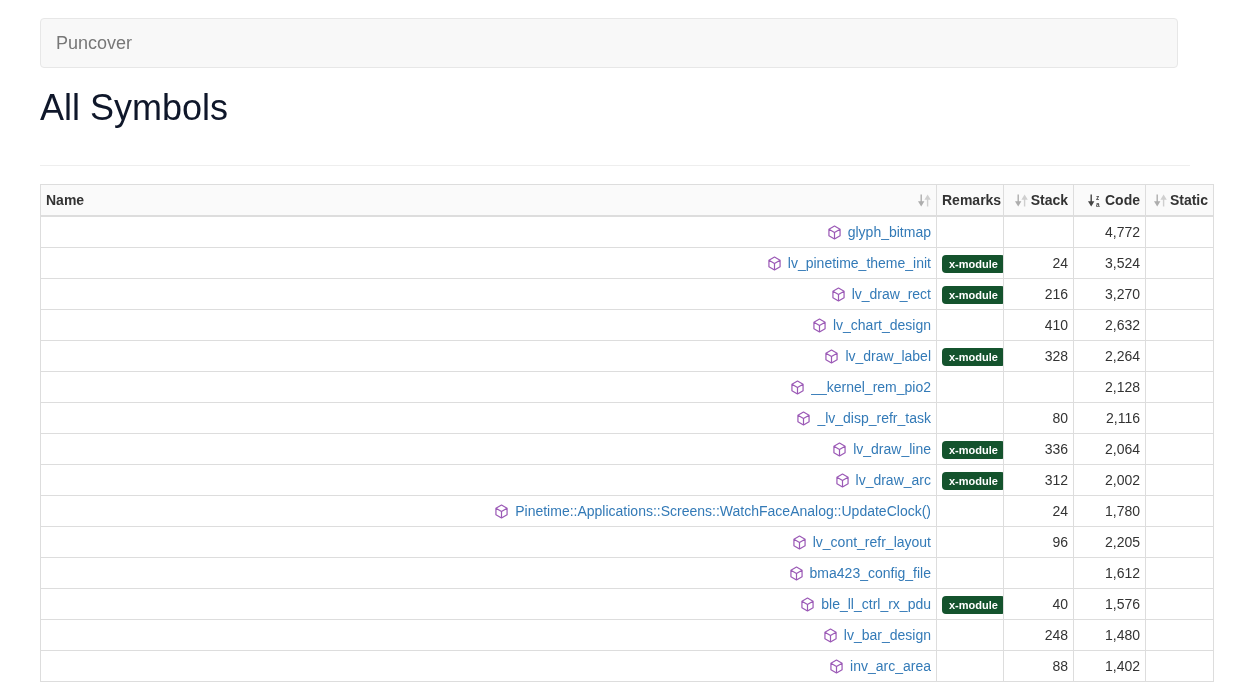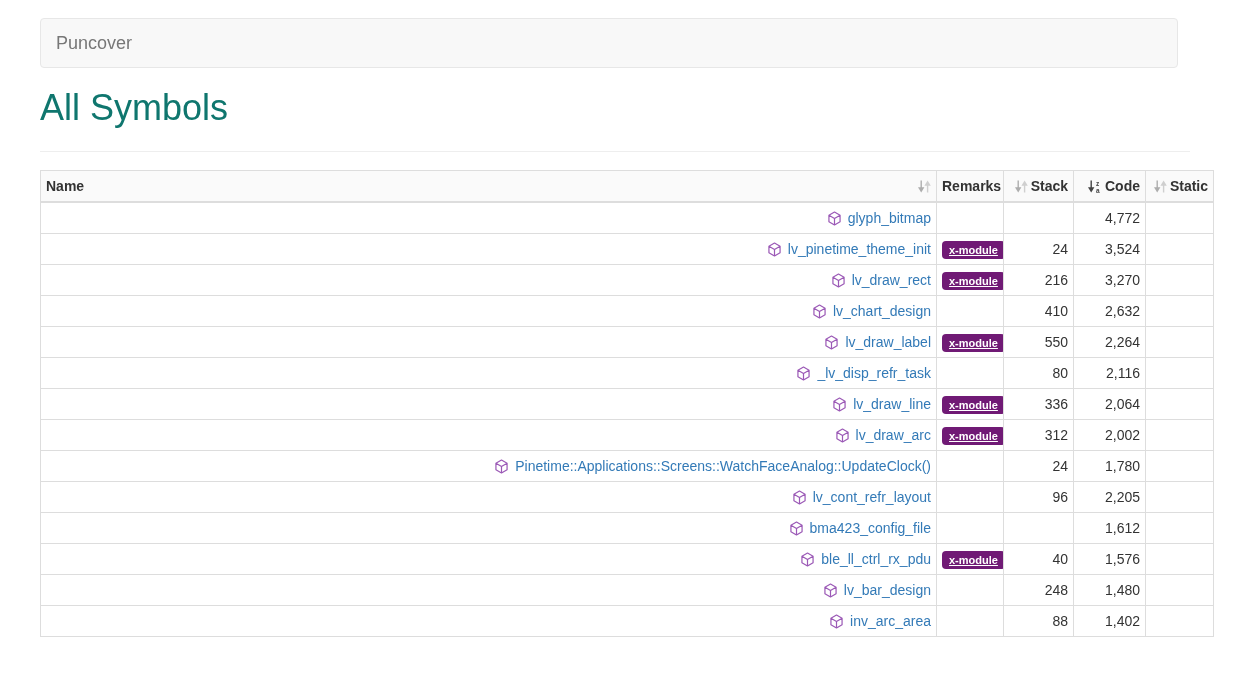--- a/index.html
+++ b/index.html
@@ -19,22 +19,22 @@
     display:flex; align-items:center;
   }
   .navbar-brand {
     color:#777; font-size:18px; line-height:20px;
     padding:9px 15px; text-decoration:none;
   }
 
   
   h1.page-title {
     margin:20px 0 0 0; width:1150px;
-    font-size:36px; font-weight:500; color:#0f766e; line-height:40px;
-    border-bottom:1px solid #eeeeee; padding-bottom:23px;
+    font-size:36px; font-weight:500; color:#0f172a; line-height:40px;
+    border-bottom:1px solid #eeeeee; padding-bottom:37px;
   }
 
   
   table.symbols {
     margin-top:18px; width:1173px;
     border-collapse:collapse; table-layout:fixed;
     font-size:14px;
   }
   table.symbols th, table.symbols td {
     border:1px solid #dddddd;
@@ -55,23 +55,23 @@
 
   td.name-cell { text-align:right; }
   td.name-cell .cube { margin-right:7px; vertical-align:-3px; }
   td.remarks-cell { text-align:center; }
   td.num-cell { text-align:right; }
 
   a.symbol-link { color:#337ab7; text-decoration:none; }
 
   .badge-xmodule {
     display:inline-block;
-    background:#701a75; color:#fff;
+    background:#14532d; color:#fff;
     font-size:11px; font-weight:bold; line-height:12px;
-    padding:3px 7px; border-radius:4px;text-decoration:underline;
+    padding:3px 7px; border-radius:4px;
   }
 </style>
 </head>
 <body>
 
 <div class="wrap">
 
   <nav class="navbar">
     <a href="#" class="navbar-brand">Puncover</a>
   </nav>
@@ -201,25 +201,38 @@
 
   <tr>
     <td class="name-cell">
       <span><svg class="cube" width="13" height="15" viewBox="0 0 14 16">
         <path fill="none" stroke="#9b59b6" stroke-width="1.3" stroke-linejoin="round" d="M7 1 L13 4.5 L13 11.5 L7 15 L1 11.5 L1 4.5 Z M1 4.5 L7 8 L13 4.5 M7 8 L7 15"></path>
       </svg></span><a href="#" class="symbol-link">lv_draw_label</a>
     </td>
     <td class="remarks-cell">
       <span class="badge-xmodule">x-module</span>
     </td>
-    <td class="num-cell">550</td>
+    <td class="num-cell">328</td>
     <td class="num-cell">2,264</td>
     <td class="num-cell"></td>
   </tr>
 
+  <tr>
+    <td class="name-cell">
+      <span><svg class="cube" width="13" height="15" viewBox="0 0 14 16">
+        <path fill="none" stroke="#9b59b6" stroke-width="1.3" stroke-linejoin="round" d="M7 1 L13 4.5 L13 11.5 L7 15 L1 11.5 L1 4.5 Z M1 4.5 L7 8 L13 4.5 M7 8 L7 15"></path>
+      </svg></span><a href="#" class="symbol-link">__kernel_rem_pio2</a>
+    </td>
+    <td class="remarks-cell">
+      
+    </td>
+    <td class="num-cell"></td>
+    <td class="num-cell">2,128</td>
+    <td class="num-cell"></td>
+  </tr>
 
   <tr>
     <td class="name-cell">
       <span><svg class="cube" width="13" height="15" viewBox="0 0 14 16">
         <path fill="none" stroke="#9b59b6" stroke-width="1.3" stroke-linejoin="round" d="M7 1 L13 4.5 L13 11.5 L7 15 L1 11.5 L1 4.5 Z M1 4.5 L7 8 L13 4.5 M7 8 L7 15"></path>
       </svg></span><a href="#" class="symbol-link">_lv_disp_refr_task</a>
     </td>
     <td class="remarks-cell">
       
     </td>

